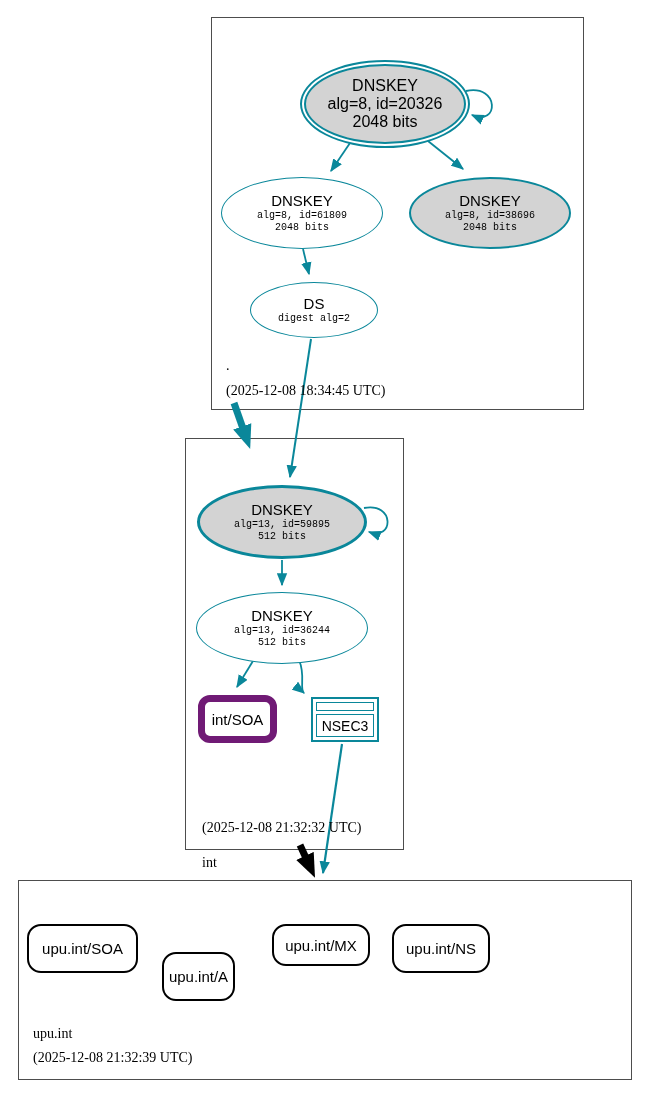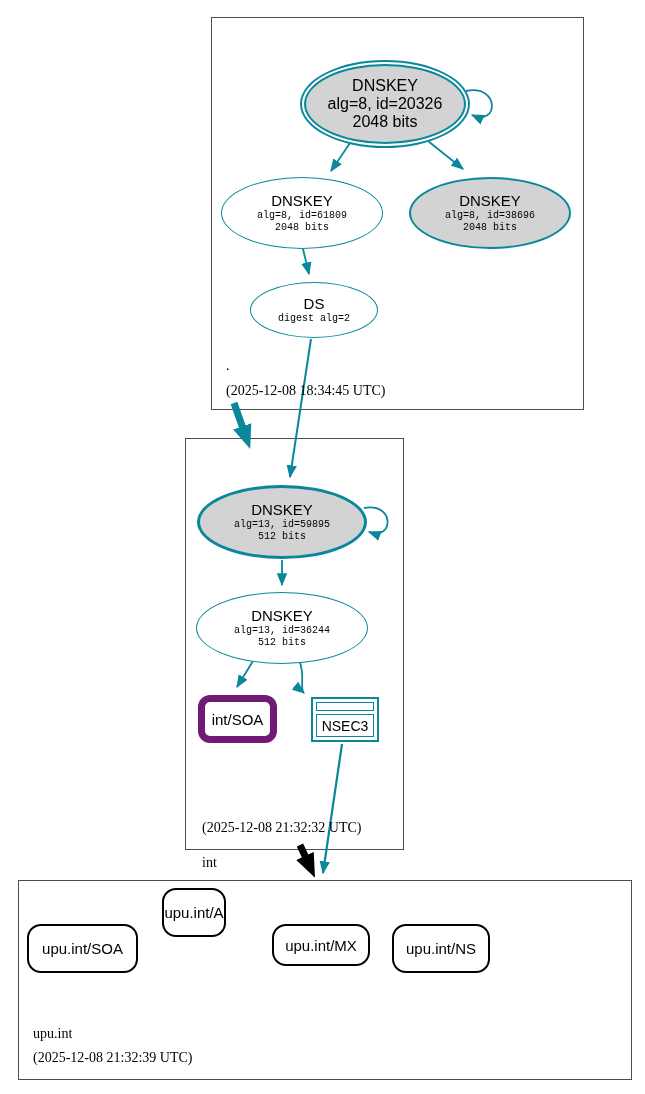--- a/index.html
+++ b/index.html
@@ -119,21 +119,21 @@
     <div class="band"></div>
     <div class="lbl">NSEC3</div>
   </div>
 
   <div class="zone-label" style="left:202px;top:812px;margin-top:43px;">int</div>
   <div class="zone-ts" style="left:202px;top:820px;">(2025-12-08 21:32:32 UTC)</div>
 
   <div class="rrset" style="left:27px;top:924px;width:111px;height:49px;align-items:center;">
     <span>upu.int/SOA</span>
   </div>
-  <div class="rrset" style="left:162px;top:888px;width:64px;height:49px;">
+  <div class="rrset" style="left:162px;top:952px;width:73px;height:49px;">
     <span>upu.int/A</span>
   </div>
   <div class="rrset" style="left:272px;top:924px;width:98px;height:42px;">
     <span>upu.int/MX</span>
   </div>
   <div class="rrset" style="left:392px;top:924px;width:98px;height:49px;">
     <span>upu.int/NS</span>
   </div>
 
   <div class="zone-label" style="left:33px;top:1026px;">upu.int</div>

